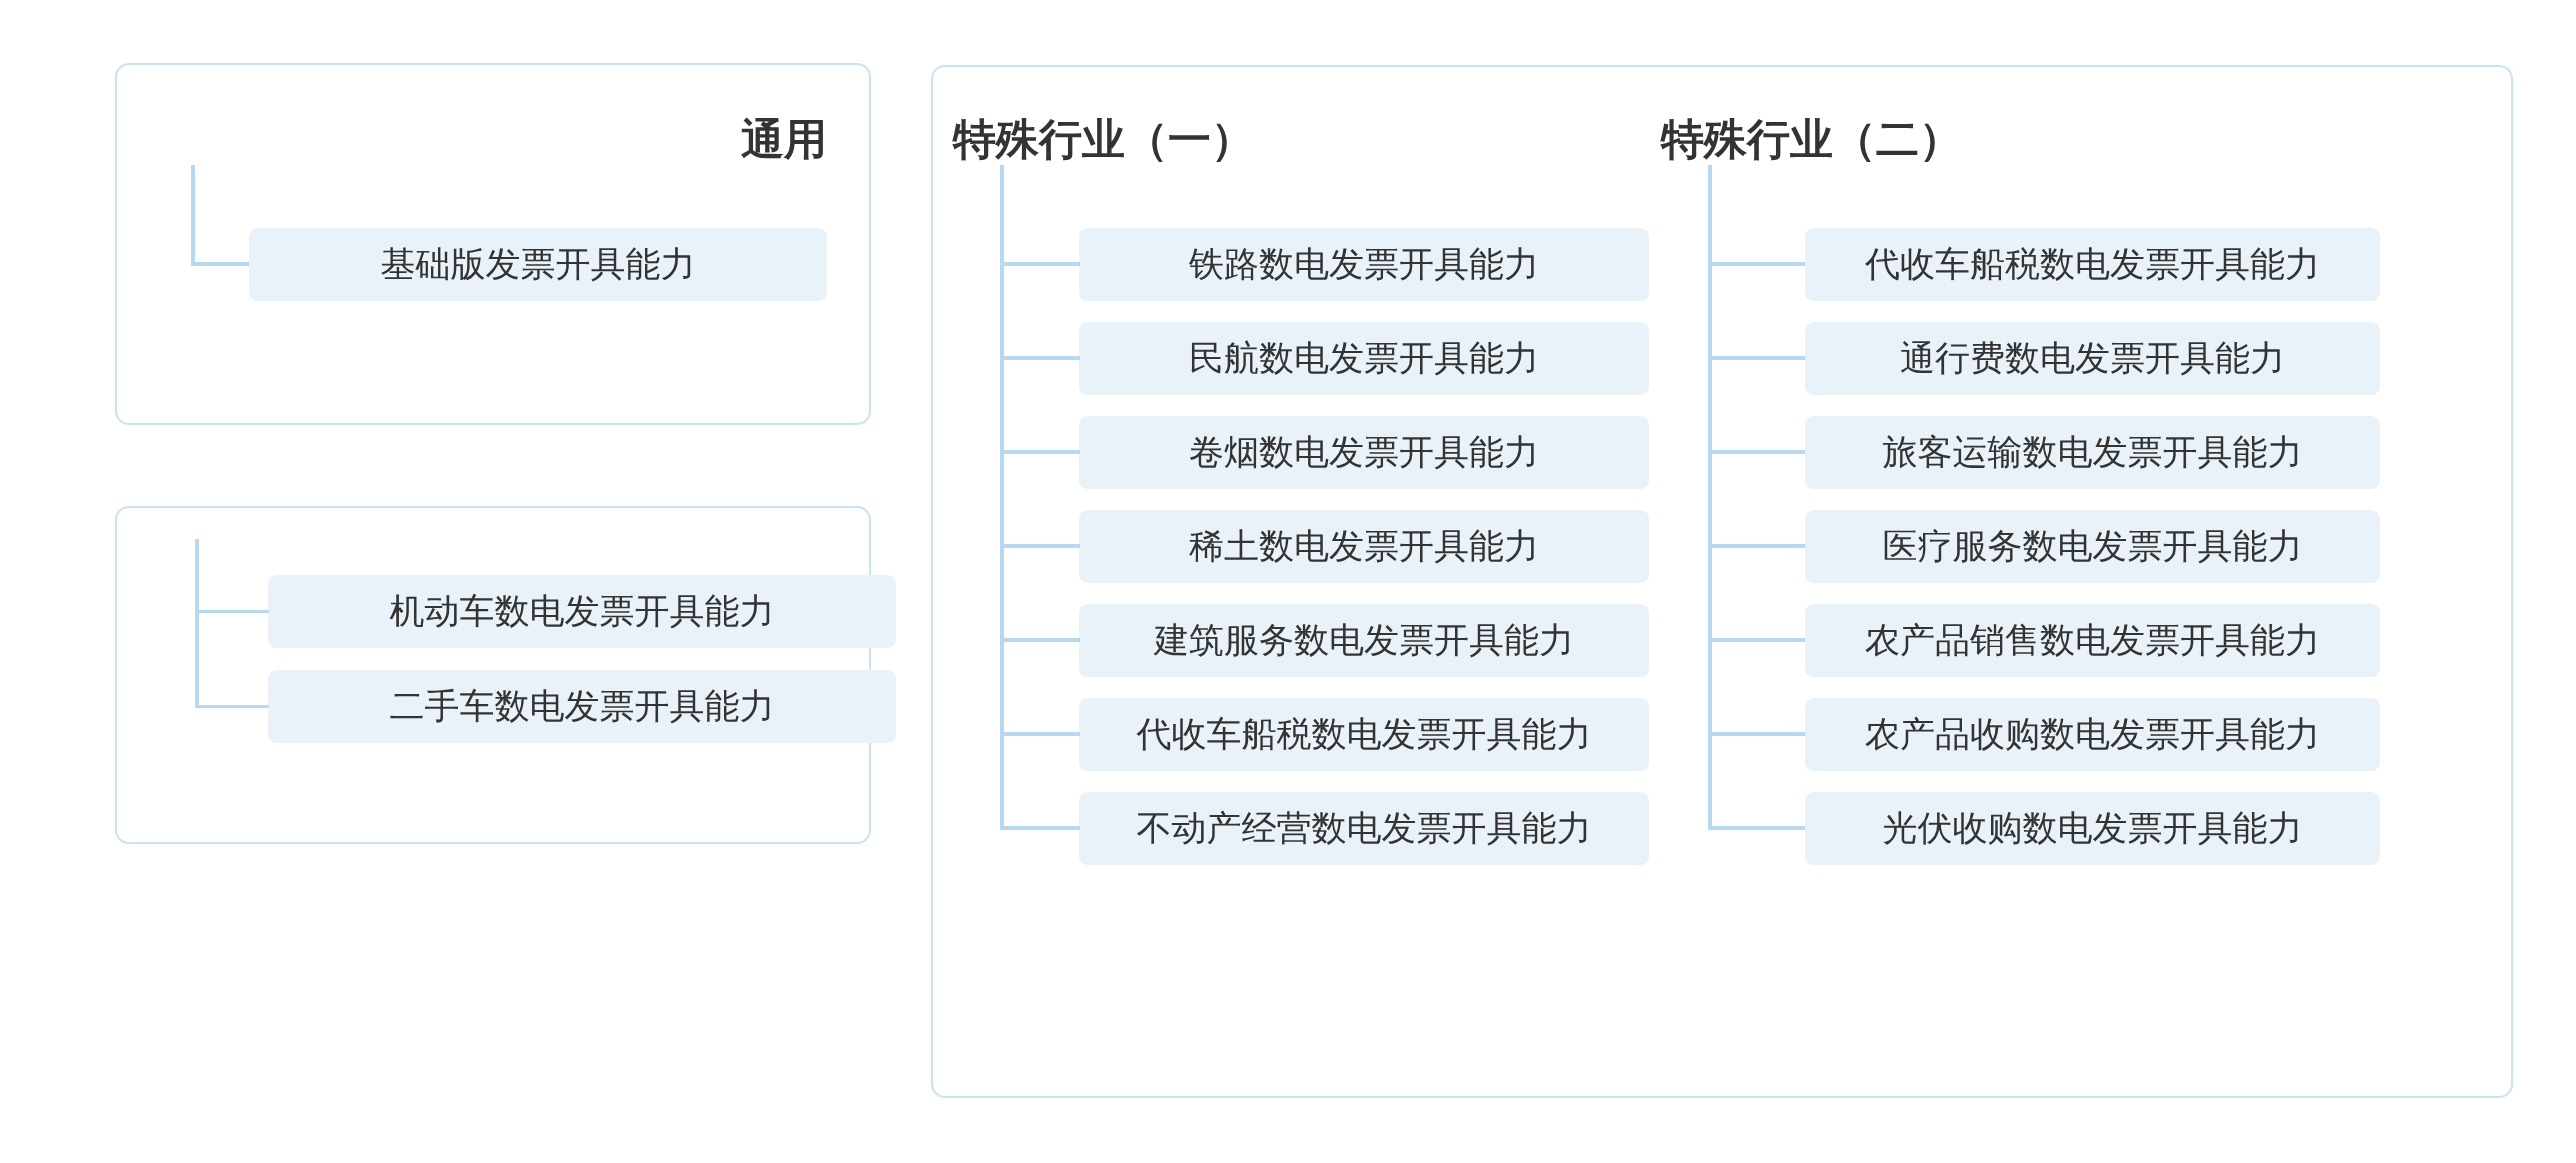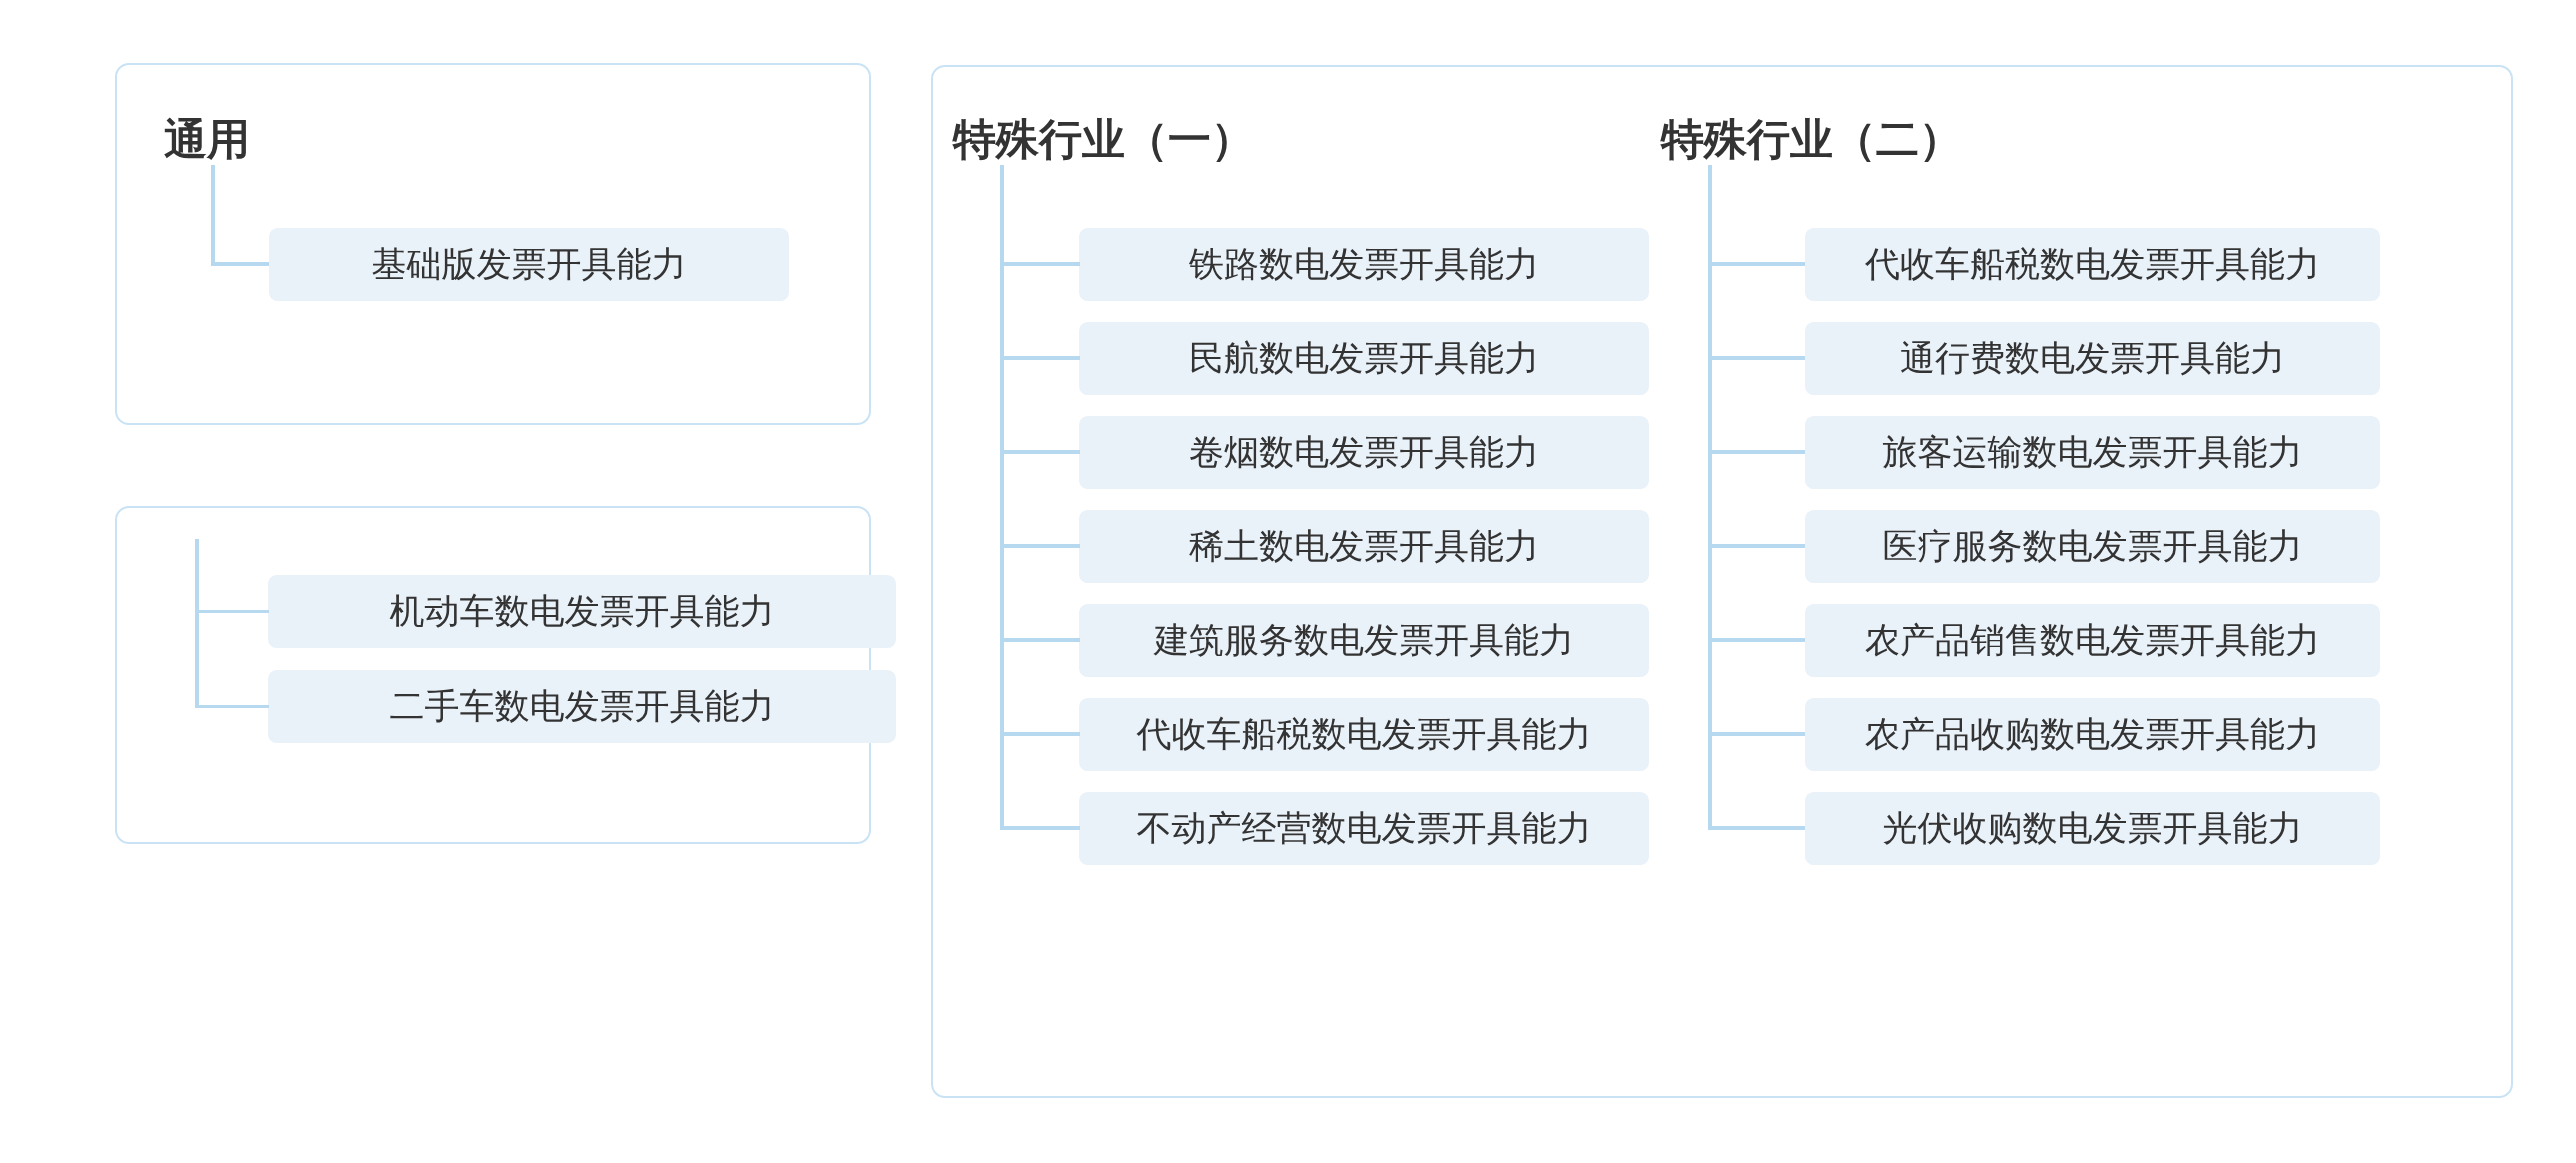--- a/index.html
+++ b/index.html
@@ -44,25 +44,25 @@
     width:3.5px;height:100%;background:var(--connector);
   }
   .row:last-child::after{height:calc(50% + 1.7px);}
   .pill{
     display:flex;align-items:center;justify-content:center;
     height:73px;border-radius:8.7px;background:var(--pill-bg);
     font-size:35px;color:var(--text);white-space:nowrap;
     box-sizing:border-box;
   }
 
-  #group-general{left:164px;top:113px;}
+  #group-general{left:144px;top:113px;text-align:right;}
   #group-general .stub{height:52px;}
   #group-general .row{padding-left:105px;}
   #group-general .row::before{width:58px;}
-  #group-general .pill{width:520px;}
+  #group-general .pill{width:578px;}
 
   #group-special{left:148px;top:539px;}
   #group-special .stub{height:25px;}
   #group-special .row{padding-left:120px;height:95px;}
   #group-special .row::before{width:74px;}
   #group-special .pill{width:628px;}
 
   #group-ind1{left:953px;top:113px;}
   #group-ind1 .stub{height:52px;}
   #group-ind1 .row{padding-left:126px;}

